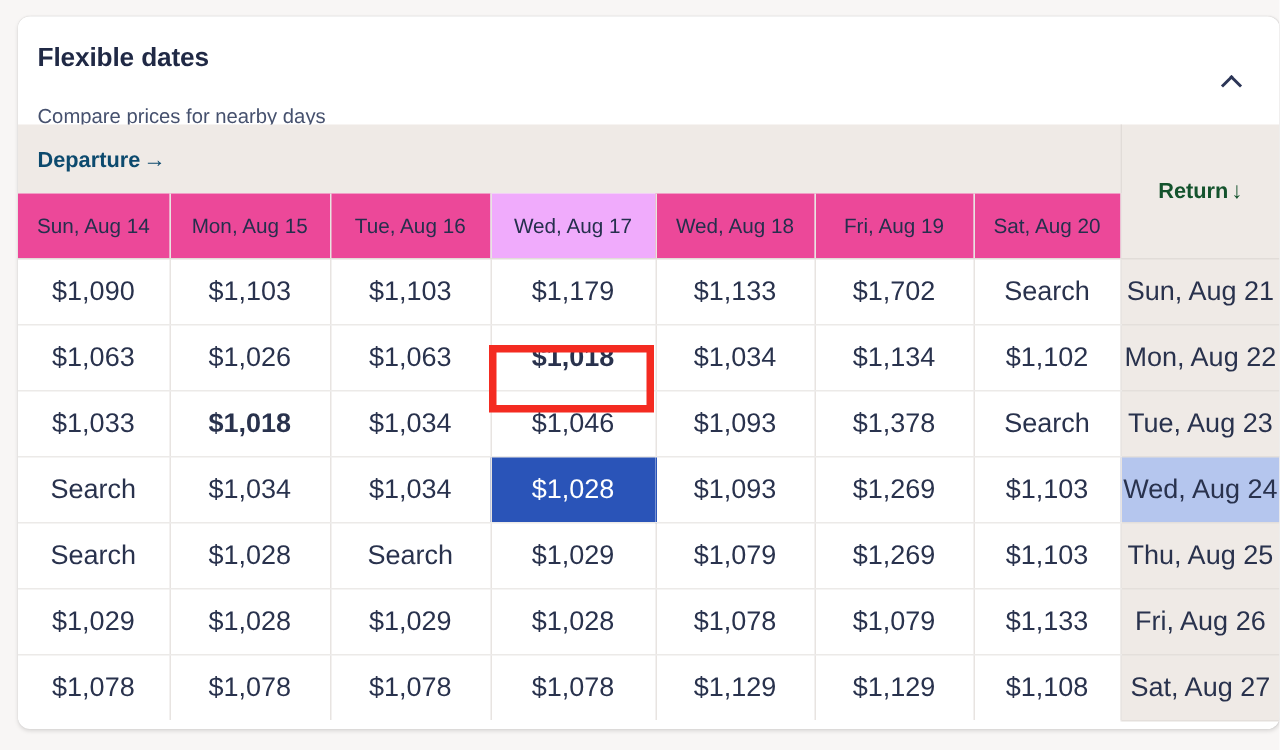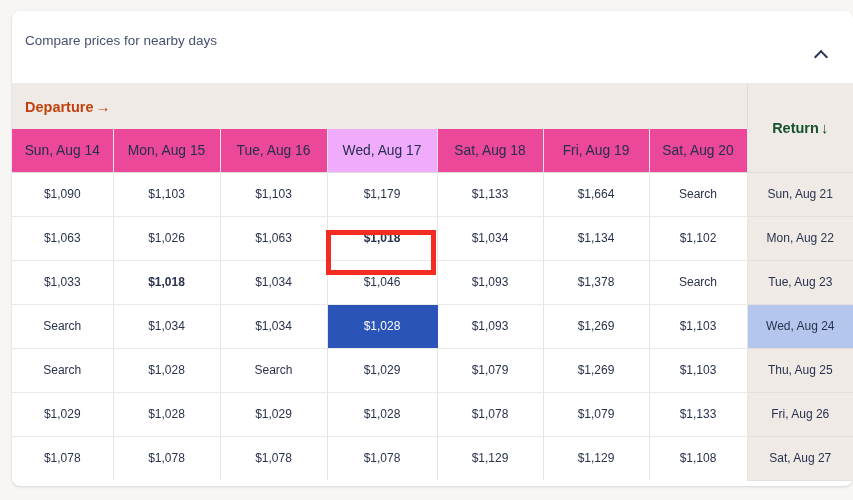--- a/index.html
+++ b/index.html
@@ -43,21 +43,21 @@
     box-sizing: border-box;
   }
   .card-title {
     font-size: 17.5px;
     font-weight: bold;
     color: #202945;
     letter-spacing: -0.1px;
     line-height: 22px;
   }
   .card-sub {
-    margin-top: 5px;
+    margin-top: 20px;
     font-size: 13.5px;
     color: #46516e;
     line-height: 18px;
   }
   .collapse-btn {
     position: absolute;
     right: 18px;
     top: 28px;
     width: 30px;
     height: 30px;
@@ -107,21 +107,21 @@
   }
 
   
   .dep-band {
     height: 46px;
     background: #efeae6;
     text-align: left !important;
     padding-left: 13px !important;
     font-weight: bold !important;
     font-size: 14.5px;
-    color: #c2410c;
+    color: #0c4a6e;
     border-bottom: none !important;
     border-right: 1px solid #e1dcd8 !important;
   }
   .arrow {
     font-weight: normal;
     font-size: 15px;
     padding-left: 2px;
   }
 
   
@@ -143,21 +143,21 @@
     border-bottom: 1px solid #e1dcd8 !important;
   }
   .dayhead.sel {
     background: #f0abfc;
   }
 
   
   .grid tbody td {
     height: 44px;
     background: #ffffff;
-    font-size: 12px;
+    font-size: 18px;
     color: #29324d;
     text-align: center;
   }
   .grid tbody tr:last-child td { border-bottom: none; }
 
   td.price-green  { color: #0e7f6e; font-weight: bold; }
   td.price-red    { color: #f3483a; }
   td.search-link  { color: #4a7ef0; cursor: pointer; margin-top: 31px; }
   td.cell-selected{ background: #2a54b8 !important; color: #ffffff !important; border-right-color: #2a54b8 !important; }
 
@@ -184,20 +184,21 @@
     z-index: 40;
   }
 </style>
 </head>
 <body>
 
 <div id="stage">
   <div class="card">
 
     <div class="card-head">
+      <div class="card-title">Flexible dates</div>
       <div class="card-sub">Compare prices for nearby days</div>
       <button class="collapse-btn">
         <span class="chev"></span>
       </button>
     </div>
 
     <table class="grid">
       <colgroup>
         <col style="width:101px">
           <col style="width:107px">
@@ -215,33 +216,33 @@
           </th>
           <th class="ret-cell" rowspan="2">
             <span>Return</span><span class="arrow">↓</span>
           </th>
         </tr>
         <tr id="day-head-row">
             <th class="dayhead">Sun, Aug 14</th>
             <th class="dayhead">Mon, Aug 15</th>
             <th class="dayhead">Tue, Aug 16</th>
             <th class="dayhead sel">Wed, Aug 17</th>
-            <th class="dayhead">Sat, Aug 18</th>
+            <th class="dayhead">Wed, Aug 18</th>
             <th class="dayhead">Fri, Aug 19</th>
             <th class="dayhead">Sat, Aug 20</th>
           </tr>
       </thead>
       <tbody id="grid-body">
           <tr>
             <td>$1,090</td>
             <td>$1,103</td>
             <td>$1,103</td>
             <td>$1,179</td>
             <td>$1,133</td>
-            <td>$1,664</td>
+            <td>$1,702</td>
             <td class="search-link">Search</td>
             <td class="ret-day">Sun, Aug 21</td>
           </tr>
           <tr>
             <td>$1,063</td>
             <td>$1,026</td>
             <td>$1,063</td>
             <td class="price-green">$1,018</td>
             <td>$1,034</td>
             <td>$1,134</td>

